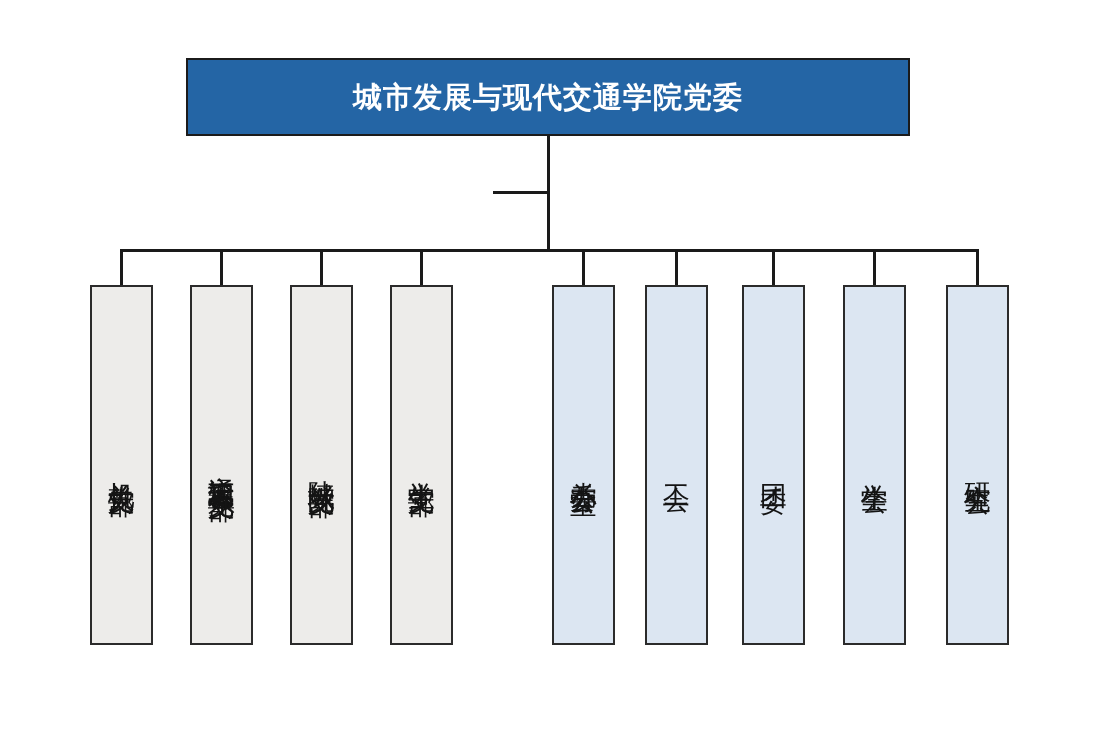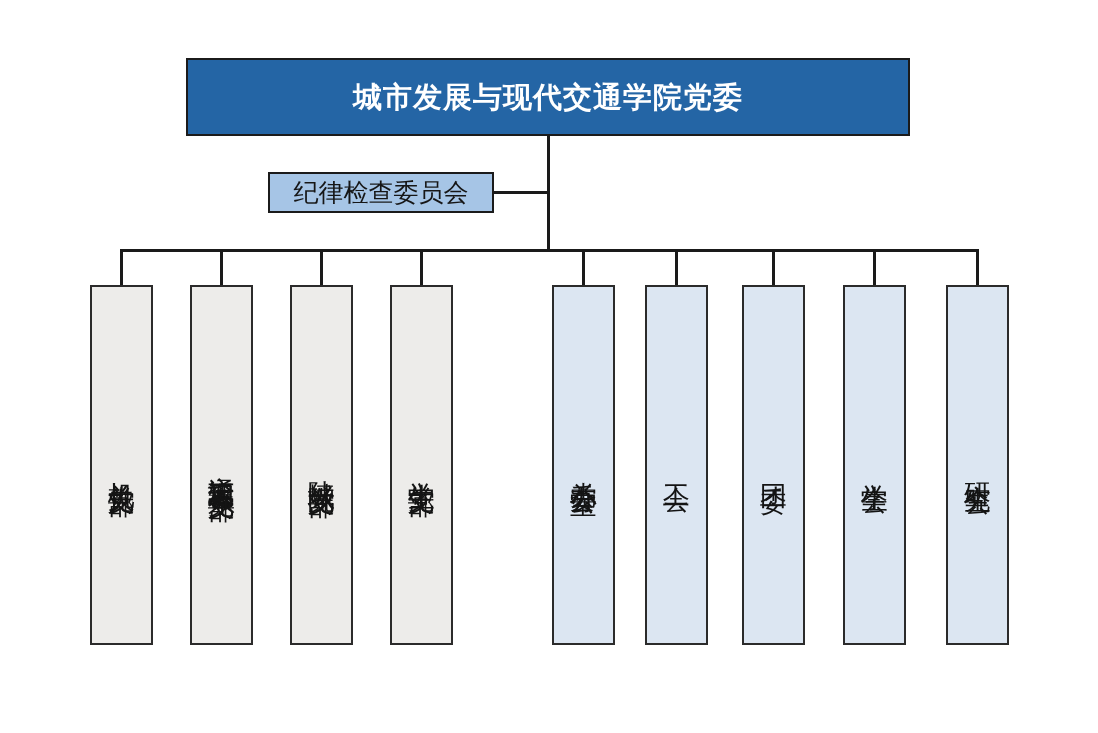--- a/index.html
+++ b/index.html
@@ -98,23 +98,20 @@
 <body>
 
 <div id="canvas">
 
   <div class="root-box">
     <span class="root-label">城市发展与现代交通学院党委</span>
   </div>
 
   <div class="line line-v" style="left:547px; top:136px; height:116px;"></div>
 
-  <div class="disc-box">
-    <span class="disc-label">纪律检查委员会</span>
-  </div>
   <div class="line line-h" style="left:493px; top:191px; width:56px;"></div>
 
   <div class="line line-h" style="left:120px; top:249px; width:858px;"></div>
 
   <div class="line line-v" style="left:120px; top:249px; height:38px;"></div>
   <div class="line line-v" style="left:220px; top:249px; height:38px;"></div>
   <div class="line line-v" style="left:320px; top:249px; height:38px;"></div>
   <div class="line line-v" style="left:420px; top:249px; height:38px;"></div>
   <div class="line line-v" style="left:582px; top:249px; height:38px;"></div>
   <div class="line line-v" style="left:675px; top:249px; height:38px;"></div>

